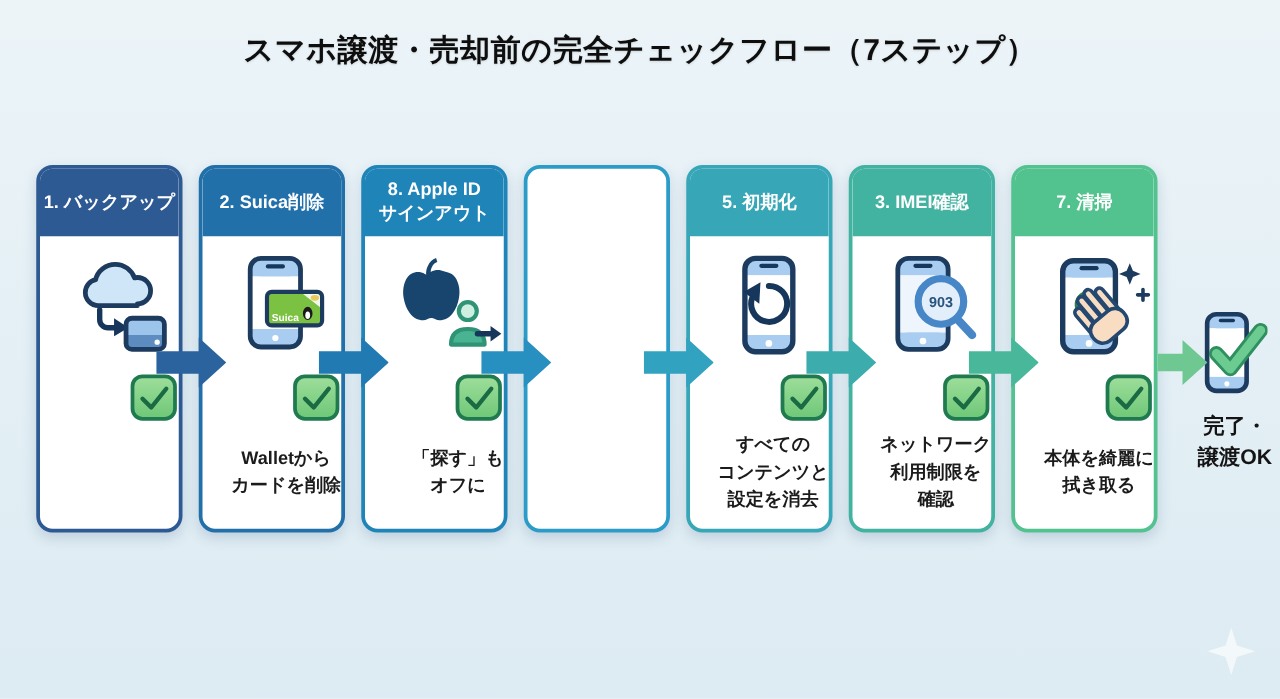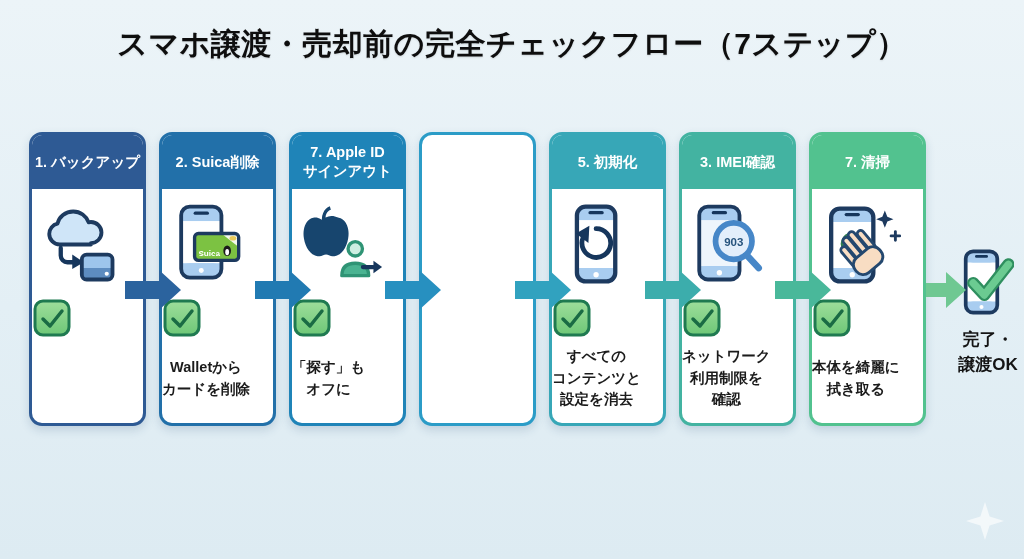--- a/index.html
+++ b/index.html
@@ -3,39 +3,39 @@
 <meta charset="utf-8">
 <style>
   html,body{margin:0;padding:0;}
   body{
     width:1024px;height:559px;overflow:hidden;position:relative;
     background:linear-gradient(180deg,#ecf4f8 0%,#e3eff5 55%,#ddebf2 100%);
     font-family:"Liberation Sans","DejaVu Sans",sans-serif;
   }
   .title{
     position:absolute;top:24px;left:0;width:100%;text-align:center;
-    font-size:30px;font-weight:800;color:#0e0e0e;letter-spacing:.5px;
+    font-size:24px;font-weight:800;color:#0e0e0e;letter-spacing:.5px;
     text-shadow:0 1px 2px rgba(0,0,0,.12);
   }
   .flow-row{
     position:absolute;left:29px;top:132px;display:flex;gap:13px;z-index:1;
   }
   .step-card{
     box-sizing:border-box;width:117px;height:294px;background:#fff;
     border:3px solid var(--step-color,#2e5a94);border-radius:13px;overflow:hidden;
     display:flex;flex-direction:column;
     box-shadow:0 4px 10px rgba(40,80,120,.18);
   }
   .card-header{
     height:54px;background:var(--step-color,#2e5a94);color:#fff;
     font-weight:800;font-size:14.5px;line-height:1.3;text-align:center;
     display:flex;align-items:center;justify-content:center;
     white-space:pre-line;padding:0 2px;
   }
-  .card-body{flex:1;display:flex;flex-direction:column;align-items:flex-start;}
+  .card-body{flex:1;display:flex;flex-direction:column;align-items:flex-end;}
   .icon-wrap{height:102px;margin-top:5px;display:flex;align-items:center;justify-content:center;}
   .icon-wrap svg{width:92px;height:92px;}
   .check-wrap{margin-top:2px;}
   .check-wrap svg{width:40px;height:40px;}
   .caption{
     flex:1;display:flex;align-items:center;justify-content:center;
     font-size:14.5px;font-weight:800;color:#1b1b1b;text-align:center;
     line-height:1.5;white-space:pre-line;padding-bottom:8px;
   }
   .flow-arrow{position:absolute;top:268px;width:56px;height:44px;z-index:5;color:var(--arrow-color,#2b639e);}
@@ -111,21 +111,21 @@
             <rect x="3" y="3" width="34" height="34" rx="8" fill="url(#cg0)" stroke="#1f7a50" stroke-width="3"></rect>
             <path d="M11 21l7 7 12-15" stroke="#1a6b44" stroke-width="3.5" fill="none" stroke-linecap="round" stroke-linejoin="round"></path>
           </svg>
       </div>
       <div class="caption">Walletから
 カードを削除</div>
     </div>
   </div>
 
   <div class="step-card" style="--step-color: #1f84b8; --arrow-color: #2790c0;">
-    <div class="card-header">7. Apple ID
+    <div class="card-header">8. Apple ID
 サインアウト</div>
     <div class="card-body">
       <div class="icon-wrap">
         <svg viewBox="0 0 96 96" fill="none">
           <g transform="translate(12,6) scale(0.105)" fill="#17456e">
             <path d="M350.85 129c25.97 4.67 47.27 18.67 63.92 42 14.65 20.67 24.64 46.67 29.96 78 4.67 28.67 4.32 57.33-1 86-7.99 47.33-23.97 87-47.94 119-28.64 38.67-64.59 58-107.87 58-10.66 0-22.3-3.33-34.96-10-8.66-5.33-18.31-8-28.97-8s-20.3 2.67-28.97 8c-12.66 6.67-24.3 10-34.96 10-43.28 0-79.23-19.33-107.87-58-23.97-32-39.95-71.67-47.94-119-5.32-28.67-5.67-57.33-1-86 5.32-31.33 15.31-57.33 29.96-78 16.65-23.33 37.95-37.33 63.92-42 26.64-4.67 51.94 0 75.92 14 3.44 1.87 6.84 3.93 10.21 6.17-2.24-22.84 1.82-45.34 12.2-67.5C210.2 47.4 232.2 26.23 261.81 16l9.99 33c-19.31 6.67-33.62 19.33-42.94 38-6.66 13.33-9.99 26.67-9.99 40 26.64-14 52.3-18.67 76.98-14z"></path>
           </g>
           <circle cx="66" cy="52" r="7.5" fill="#cdeee1" stroke="#2f9475" stroke-width="3.5"></circle>
           <path d="M52 80q0-13 14-13t14 13z" fill="#4ab391" stroke="#2f9475" stroke-width="3.5" stroke-linejoin="round"></path>
           <path d="M74 71h11" stroke="#16365c" stroke-width="4.5" stroke-linecap="round"></path>

